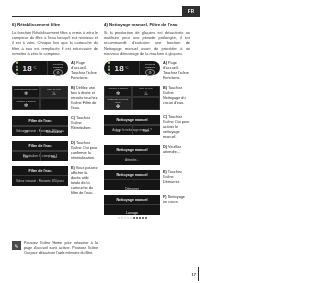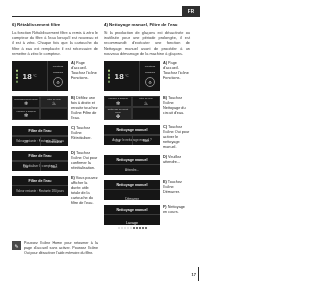--- a/index.html
+++ b/index.html
@@ -22,21 +22,21 @@
 
   
   .step{display:flex;align-items:flex-start;margin-top:5px;position:relative;}
   .step-text{font-size:3.8px;line-height:5px;color:#2c2c2c;padding-left:3px;flex:1;}
   .step-num{font-weight:bold;}
 
   
   .panel{background:#161616;position:relative;flex:none;box-sizing:border-box;}
   .panel.wide{width:56px;}
 
-  .panel-h{height:30px;}
+  .panel-h{height:14px;border-radius:14px;}
   .panel-s{height:20px;}
   .panel-m{height:24px;}
 
   
   .temp-wrap{display:flex;height:100%;}
   .temp-left{flex:1;display:flex;align-items:center;justify-content:center;position:relative;}
   .dots{position:absolute;left:4px;top:50%;transform:translateY(-50%);
         display:flex;flex-direction:column;gap:1.5px;}
   .dots i{display:block;width:2px;height:2px;background:#6f8f5a;}
   .dots i.on{background:#a8c77e;}

